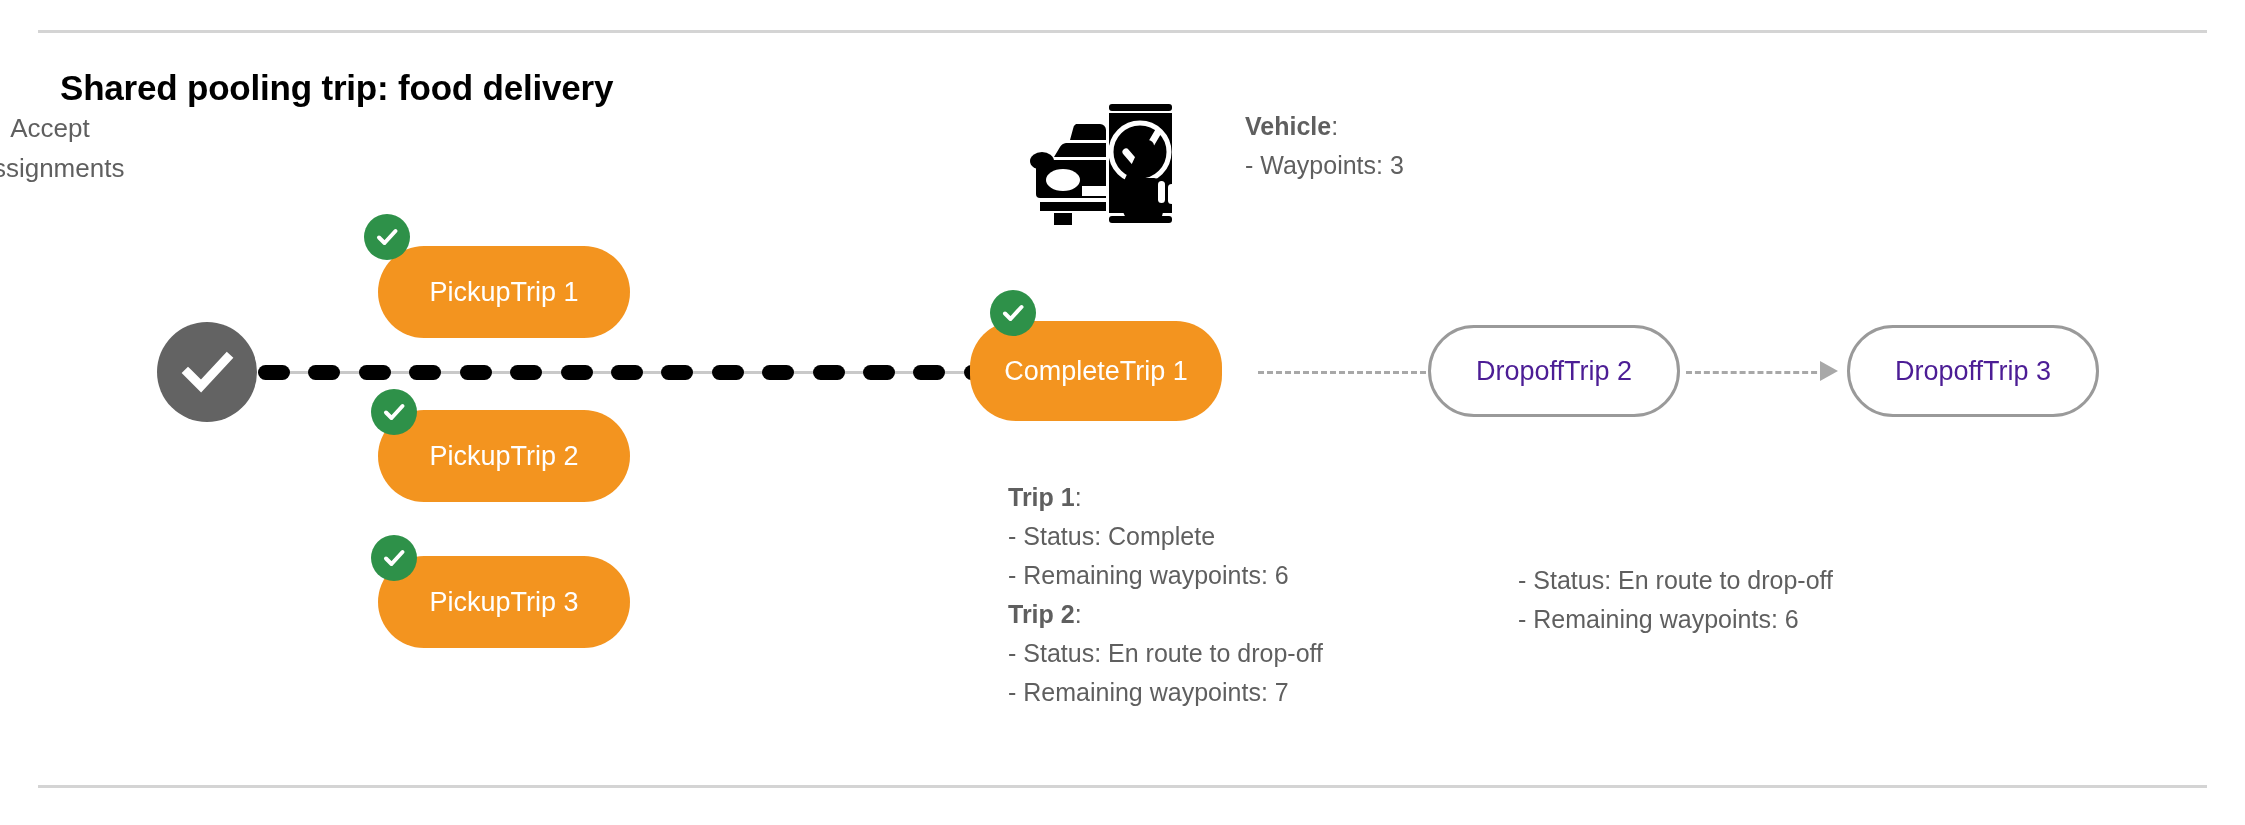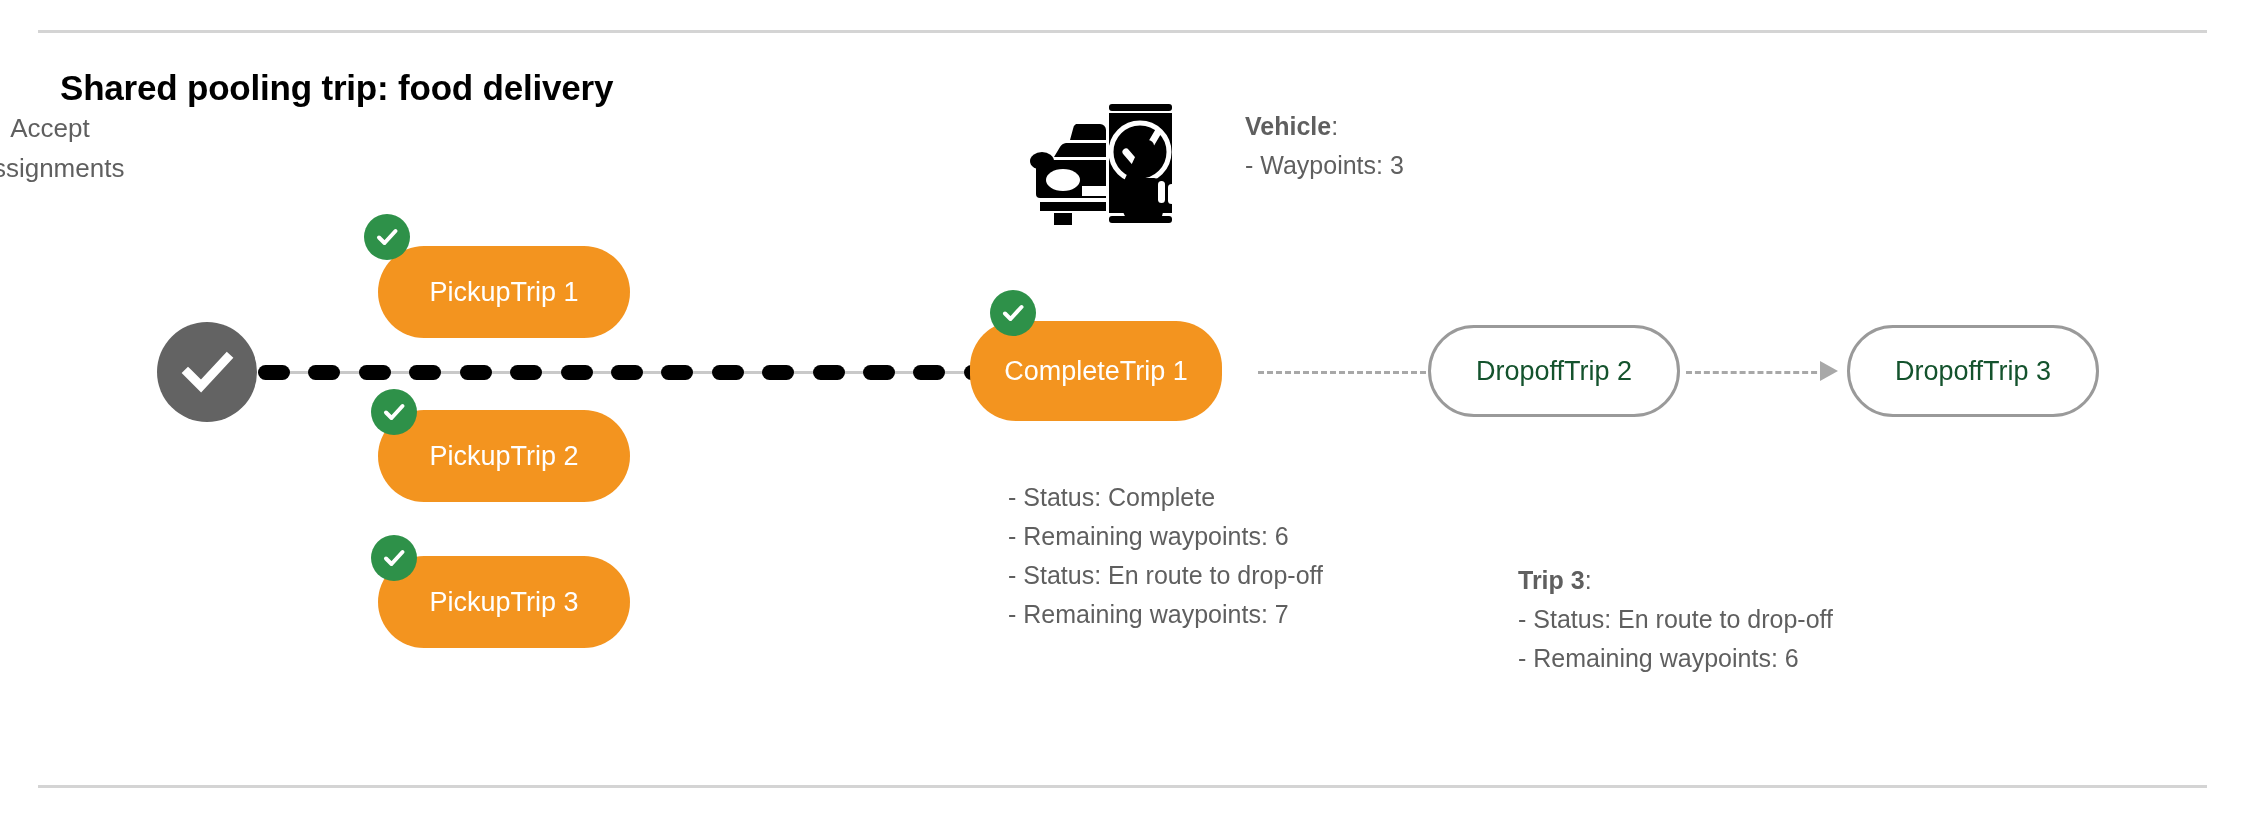--- a/index.html
+++ b/index.html
@@ -120,21 +120,21 @@
     line-height: 38px;
     text-align: center;
   }
   .pill.filled {
     background: #F3941F;
     color: #ffffff;
   }
   .pill.outlined {
     background: #ffffff;
     border: 3px solid #9a9a9a;
-    color: #14532d;
+    color: #4c1d95;
   }
   .pill .line { display: block; }
 
   .pickup1   { left: 378px;  top: 246px; width: 252px; height: 92px; }
   .pickup2   { left: 378px;  top: 410px; width: 252px; height: 92px; }
   .pickup3   { left: 378px;  top: 556px; width: 252px; height: 92px; }
   .complete1 { left: 970px; top: 321px; width: 252px; height: 100px; }
   .dropoff2  { left: 1428px; top: 325px; width: 252px; height: 92px; }
   .dropoff3  { left: 1847px; top: 325px; width: 252px; height: 92px; }
 
@@ -324,27 +324,30 @@
   </div>
 
   <div class="info-block info-vehicle">
     <div>
       <span class="heading">Vehicle</span><span>:</span>
     </div>
     <div>- Waypoints: 3</div>
   </div>
 
   <div class="info-block info-trip12">
+    <div>
+      <span class="heading">Trip 1</span><span>:</span>
+    </div>
     <div>- Status:  Complete</div>
     <div>- Remaining waypoints: 6</div>
+    <div>
+      <span class="heading">Trip 2</span><span>:</span>
+    </div>
     <div>- Status:  En route to drop-off</div>
     <div>- Remaining waypoints: 7</div>
   </div>
 
   <div class="info-block info-trip3">
-    <div>
-      <span class="heading">Trip 3</span><span>:</span>
-    </div>
     <div>- Status:  En route to drop-off</div>
     <div>- Remaining waypoints: 6</div>
   </div>
 
 </div>
 
 </body></html>

